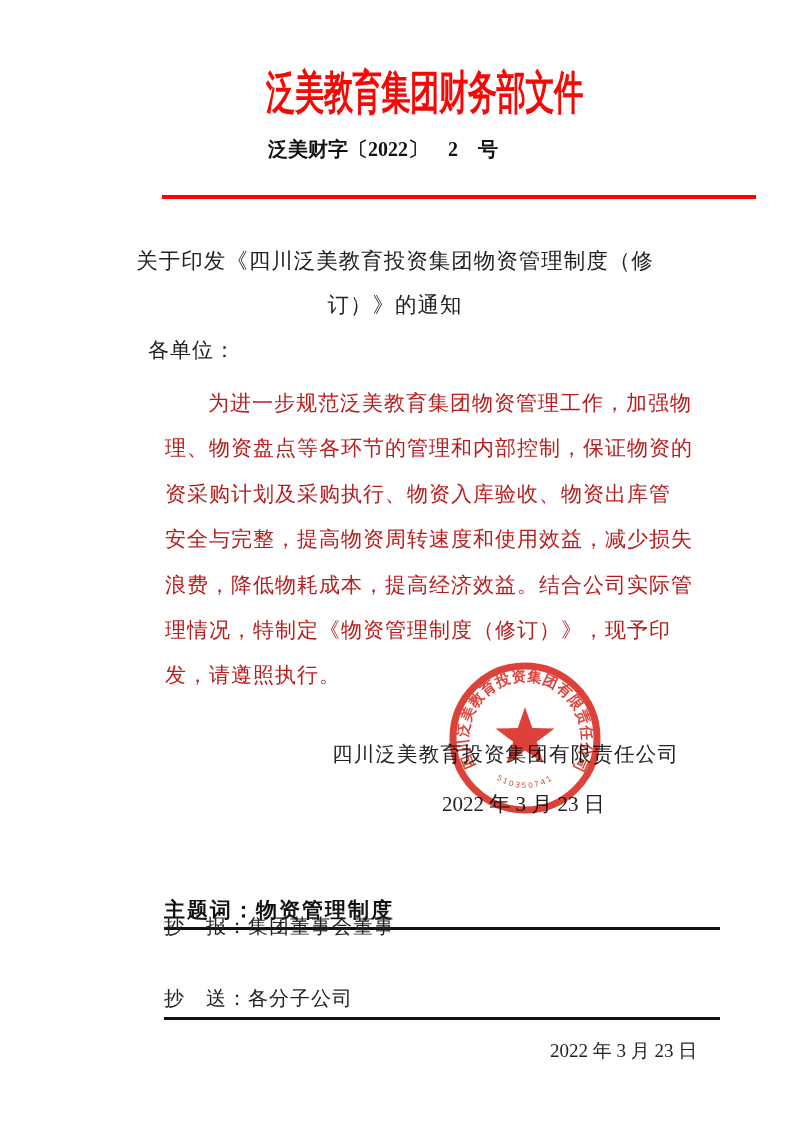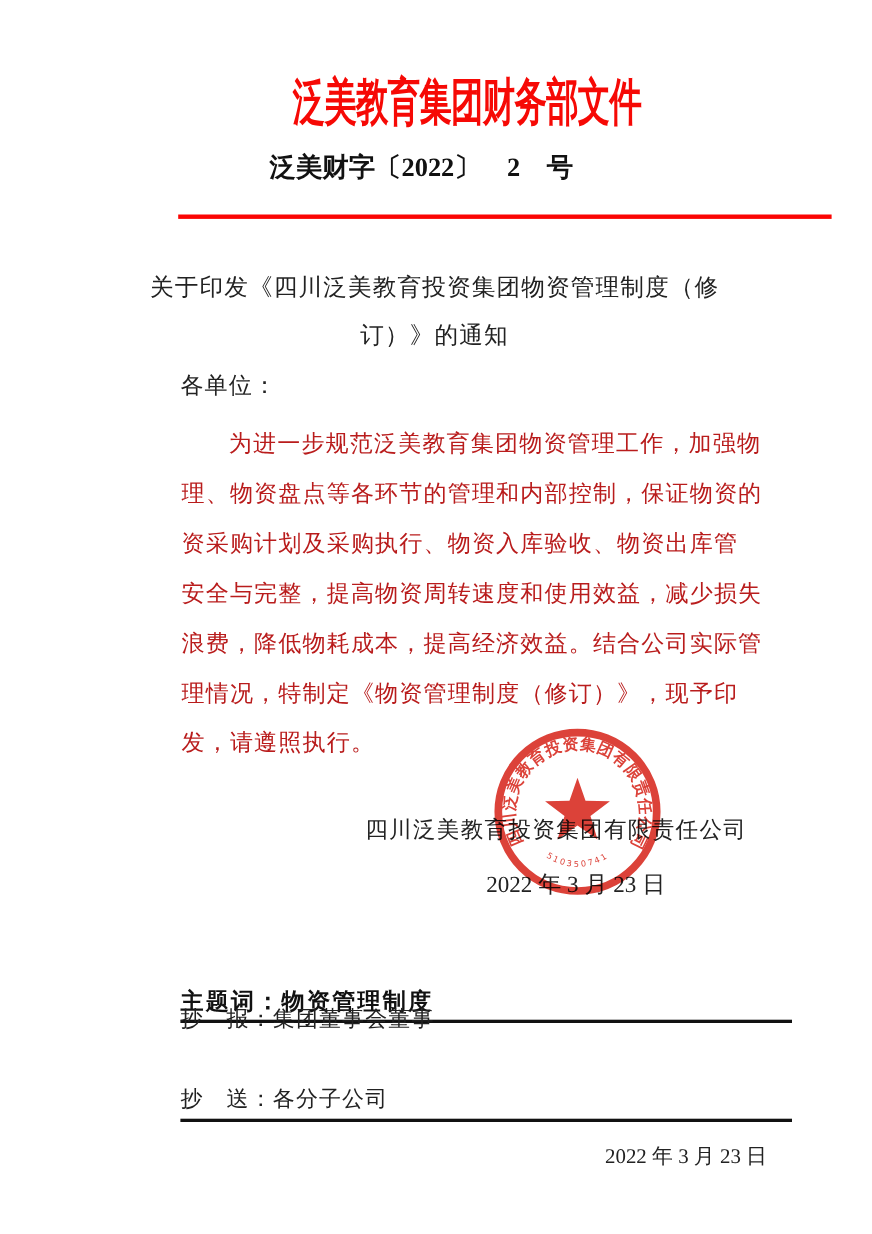--- a/index.html
+++ b/index.html
@@ -29,21 +29,21 @@
     color: #f60905;
     letter-spacing: -1px;
     transform: scaleX(0.64);
     transform-origin: 50% 50%;
   }
   .doc-number {
     position: absolute;
     top: 136px; left: 0;
     width: 710px;
     text-align: center;
-    font-size: 24px;
+    font-size: 20px;
     font-weight: bold;
     color: #111;
     white-space: nowrap;
   }
   .red-line {
     position: absolute;
     top: 195px; left: 134px;
     width: 594px; height: 4px;
     background: #fb0503;
   }
@@ -53,21 +53,21 @@
     top: 240px; left: 0;
     width: 734px;
     text-align: center;
     font-size: 21.5px;
     line-height: 43.5px;
     color: #222;
     letter-spacing: 1px;
   }
   .salutation {
     position: absolute;
-    top: 336px; left: 136px;
+    top: 336px; left: 120px;
     font-size: 21px;
     color: #222;
     letter-spacing: 1px;
     white-space: nowrap;
   }
   
   .body-para {
     position: absolute;
     top: 381px; left: 137px;
     width: 540px;

